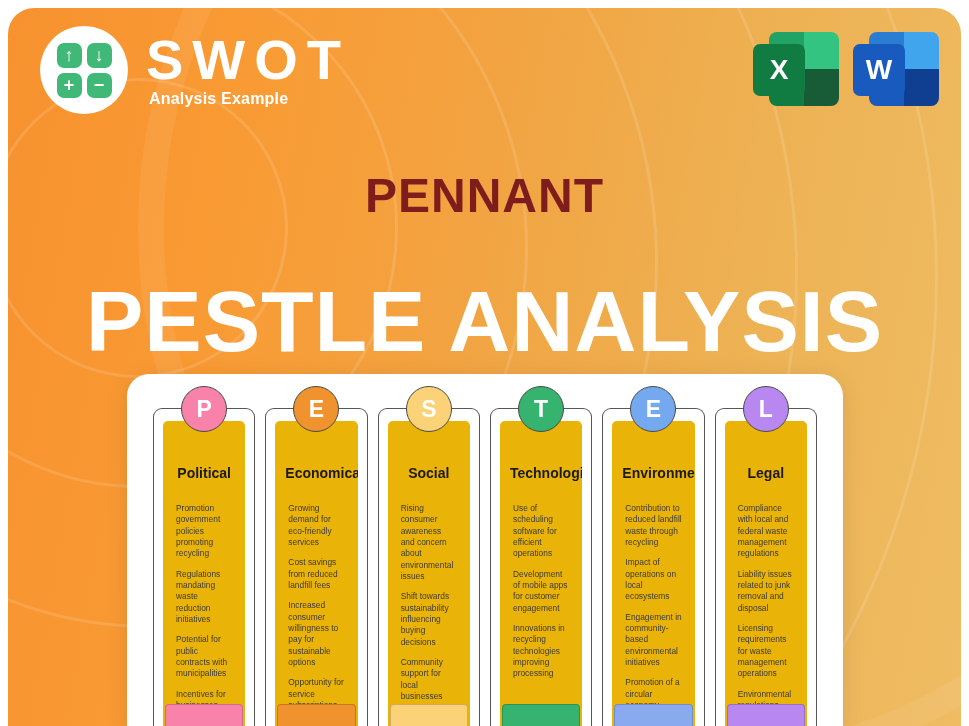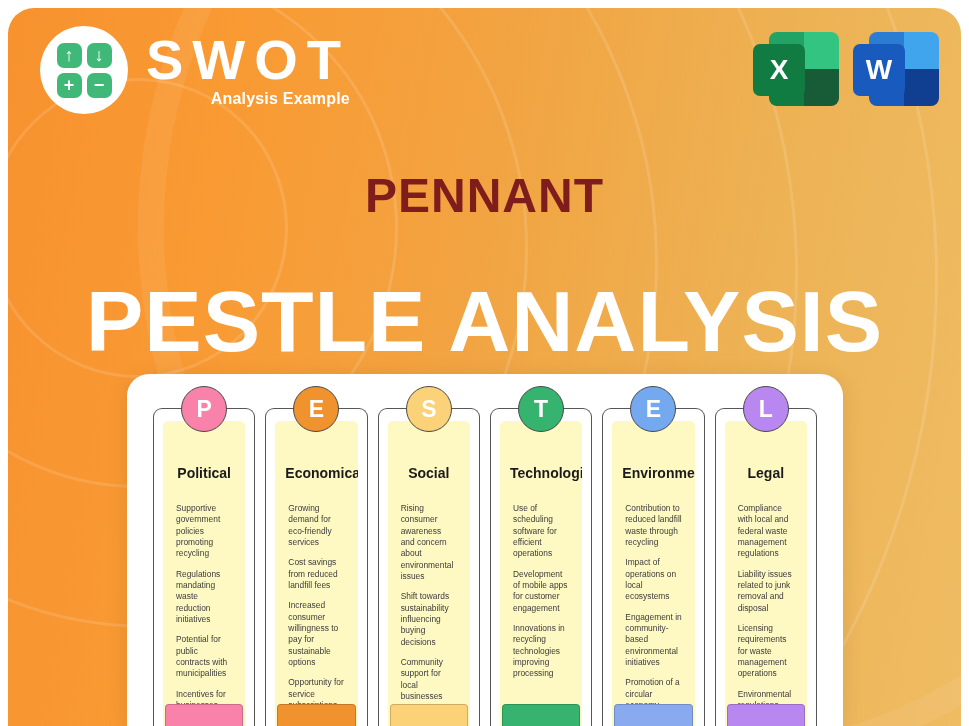--- a/index.html
+++ b/index.html
@@ -59,21 +59,21 @@
     display:grid;
     grid-template-columns:repeat(2,25px);
     grid-template-rows:repeat(2,25px);
     gap:5px;
   }
   .grid-icon span {
     background:#3fb878; border-radius:7px;
     display:flex; align-items:center; justify-content:center;
     color:#ffffff; font-size:18px; line-height:1; font-weight:700;
   }
-  .brand-text { display:flex; flex-direction:column;text-align:right; }
+  .brand-text { display:flex; flex-direction:column; }
   .brand-title {
     color:#ffffff; font-size:56px; font-weight:700;
     letter-spacing:9px; line-height:1.0;
   }
   .brand-sub {
     color:#ffffff; font-size:16px; font-weight:700;
     letter-spacing:0.2px; margin-top:2px; margin-left:3px;
   }
 
   .office-icons {
@@ -138,21 +138,21 @@
     flex:1 1 0;
     border:1.4px solid #565656;
     border-bottom:none;
     border-radius:9px 9px 0 0;
     background:#ffffff;
     padding:12px 9px 0 9px;
   }
   .col-inner {
     position:absolute;
     left:9px; right:9px; top:12px; bottom:0;
-    background:#fef9c3;
+    background:#eab308;
     border-radius:5px 5px 0 0;
     padding:10px 10px 16px 10px;
     overflow:hidden;
   }
   .badge {
     position:absolute;
     top:-23px; left:50%; transform:translateX(-50%);
     width:46px; height:46px; border-radius:50%;
     border:1.4px solid #4a4a4a;
     display:flex; align-items:center; justify-content:center;
@@ -243,21 +243,21 @@
   <div class="main-title">PESTLE ANALYSIS</div>
 
   <div class="board">
     <div class="columns">
 
       <div class="col">
         <div class="badge" style="background:#f982ab">P</div>
         <div class="col-inner">
           <div class="col-title">Political</div>
           <div class="points">
-            <div class="point">Supportive government policies promoting recycling</div>
+            <div class="point">Promotion government policies promoting recycling</div>
             <div class="point">Regulations mandating waste reduction initiatives</div>
             <div class="point">Potential for public contracts with municipalities</div>
             <div class="point">Incentives for businesses that practice sustainable waste management</div>
 
           </div>
         </div>
         <div class="footbar" style="background:#f982ab"></div>
       </div>
 
       <div class="col">

